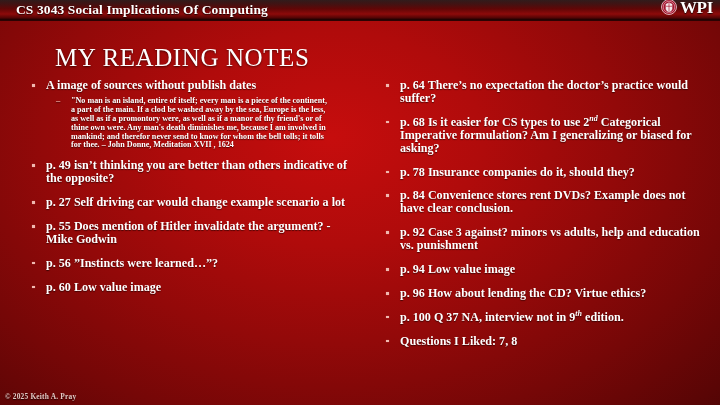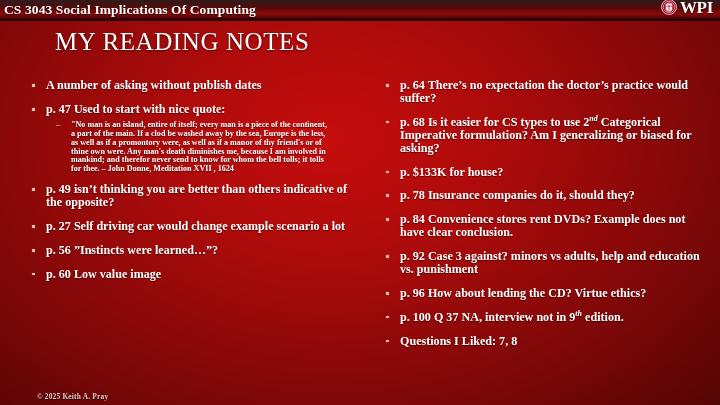--- a/index.html
+++ b/index.html
@@ -34,21 +34,21 @@
         #8d0a0a 70%, #560505 88%, #160101 100%);
     display:flex; align-items:center;
     border-bottom:1px solid #2a0303;
   }
   .titlebar-text {
     color:#ffffff;
     font-family:"Liberation Serif", serif;
     font-size:13.5px;
     font-weight:bold;
     letter-spacing:.1px;
-    padding-left:4px;
+    padding-left:16px;
     text-shadow:0 1px 1px rgba(0,0,0,.85);
     white-space:nowrap;
   }
   .titlebar-sheen {
     position:absolute; left:0; top:0; width:720px; height:9px;
     background:linear-gradient(180deg, rgba(255,255,255,.10), rgba(255,255,255,0));
     pointer-events:none;
   }
 
   
@@ -63,21 +63,21 @@
     font-family:"Liberation Serif", serif;
     font-size:17px;
     font-weight:bold;
     letter-spacing:-.3px;
     line-height:17px;
     text-shadow:0 1px 1px rgba(0,0,0,.8);
   }
 
   
   .heading {
-    position:absolute; left:55px; top:28px;
+    position:absolute; left:55px; top:44px;
     color:#ffffff;
     font-family:"Liberation Serif", serif;
     font-size:25px;
     font-weight:normal;
     letter-spacing:.6px;
     text-shadow:0 1px 2px rgba(0,0,0,.6);
     white-space:nowrap;
     text-align:right;
   }
 
@@ -137,21 +137,20 @@
 
   
   .footer {
     position:absolute; left:5px; bottom:4px;
     color:#e4c8c4;
     font-family:"Liberation Serif", serif;
     font-size:7.4px;
     font-weight:bold;
     letter-spacing:.2px;
     text-shadow:0 1px 1px rgba(0,0,0,.7);
-    margin-left:32px;
   }
 </style>
 </head>
 <body>
 
 <div class="slide">
 
   <div class="titlebar">
     <div class="titlebar-sheen"></div>
     <span class="titlebar-text">CS 3043 Social Implications Of Computing</span>
@@ -166,49 +165,49 @@
           <path d="M10 14.5 L22 14.5" stroke="#a5122b" stroke-width="1.3"></path>
         </svg>
       </span>
       <span class="logo-word">WPI</span>
     </div>
   </div>
 
   <div class="heading">MY READING NOTES</div>
 
   <div class="col col-left">
-    <div class="bullet">A number of asking without publish dates</div>
-    <div class="bullet">p. 47 Used to start with nice quote:</div>
+    <div class="bullet">A image of sources without publish dates</div>
     <div class="subnote">"No man is an island, entire of itself; every man is a piece of the continent, a part of the main. If a clod be washed away by the sea, Europe is the less, as well as if a promontory were, as well as if a manor of thy friend's or of thine own were. Any man's death diminishes me, because I am involved in mankind; and therefor never send to know for whom the bell tolls; it tolls for thee. – John Donne, Meditation XVII , 1624</div>
     <div class="bullet">p. 49 isn’t thinking you are better than others indicative of the opposite?</div>
     <div class="bullet">p. 27 Self driving car would change example scenario a lot</div>
+    <div class="bullet">p. 55 Does mention of Hitler invalidate the argument? - Mike Godwin</div>
     <div class="bullet">p. 56 ”Instincts were learned…”?</div>
     <div class="bullet">p. 60 Low value image</div>
   </div>
 
   <div class="col col-right">
     <div class="bullet">
       <span>p. 64 There’s no expectation the doctor’s practice would suffer?</span><sup></sup><span></span>
     </div>
     <div class="bullet">
       <span>p. 68 Is it easier for CS types to use 2</span><sup>nd</sup><span> Categorical Imperative formulation? Am I generalizing or biased for asking?</span>
     </div>
     <div class="bullet">
-      <span>p. $133K for house?</span><sup></sup><span></span>
-    </div>
-    <div class="bullet">
       <span>p. 78 Insurance companies do it, should they?</span><sup></sup><span></span>
     </div>
     <div class="bullet">
       <span>p. 84 Convenience stores rent DVDs? Example does not have clear conclusion.</span><sup></sup><span></span>
     </div>
     <div class="bullet">
       <span>p. 92 Case 3 against? minors vs adults, help and education vs. punishment</span><sup></sup><span></span>
     </div>
     <div class="bullet">
+      <span>p. 94 Low value image</span><sup></sup><span></span>
+    </div>
+    <div class="bullet">
       <span>p. 96 How about lending the CD? Virtue ethics?</span><sup></sup><span></span>
     </div>
     <div class="bullet">
       <span>p. 100 Q 37 NA, interview not in 9</span><sup>th</sup><span> edition.</span>
     </div>
     <div class="bullet">
       <span>Questions I Liked: 7, 8</span><sup></sup><span></span>
     </div>
   </div>
 

